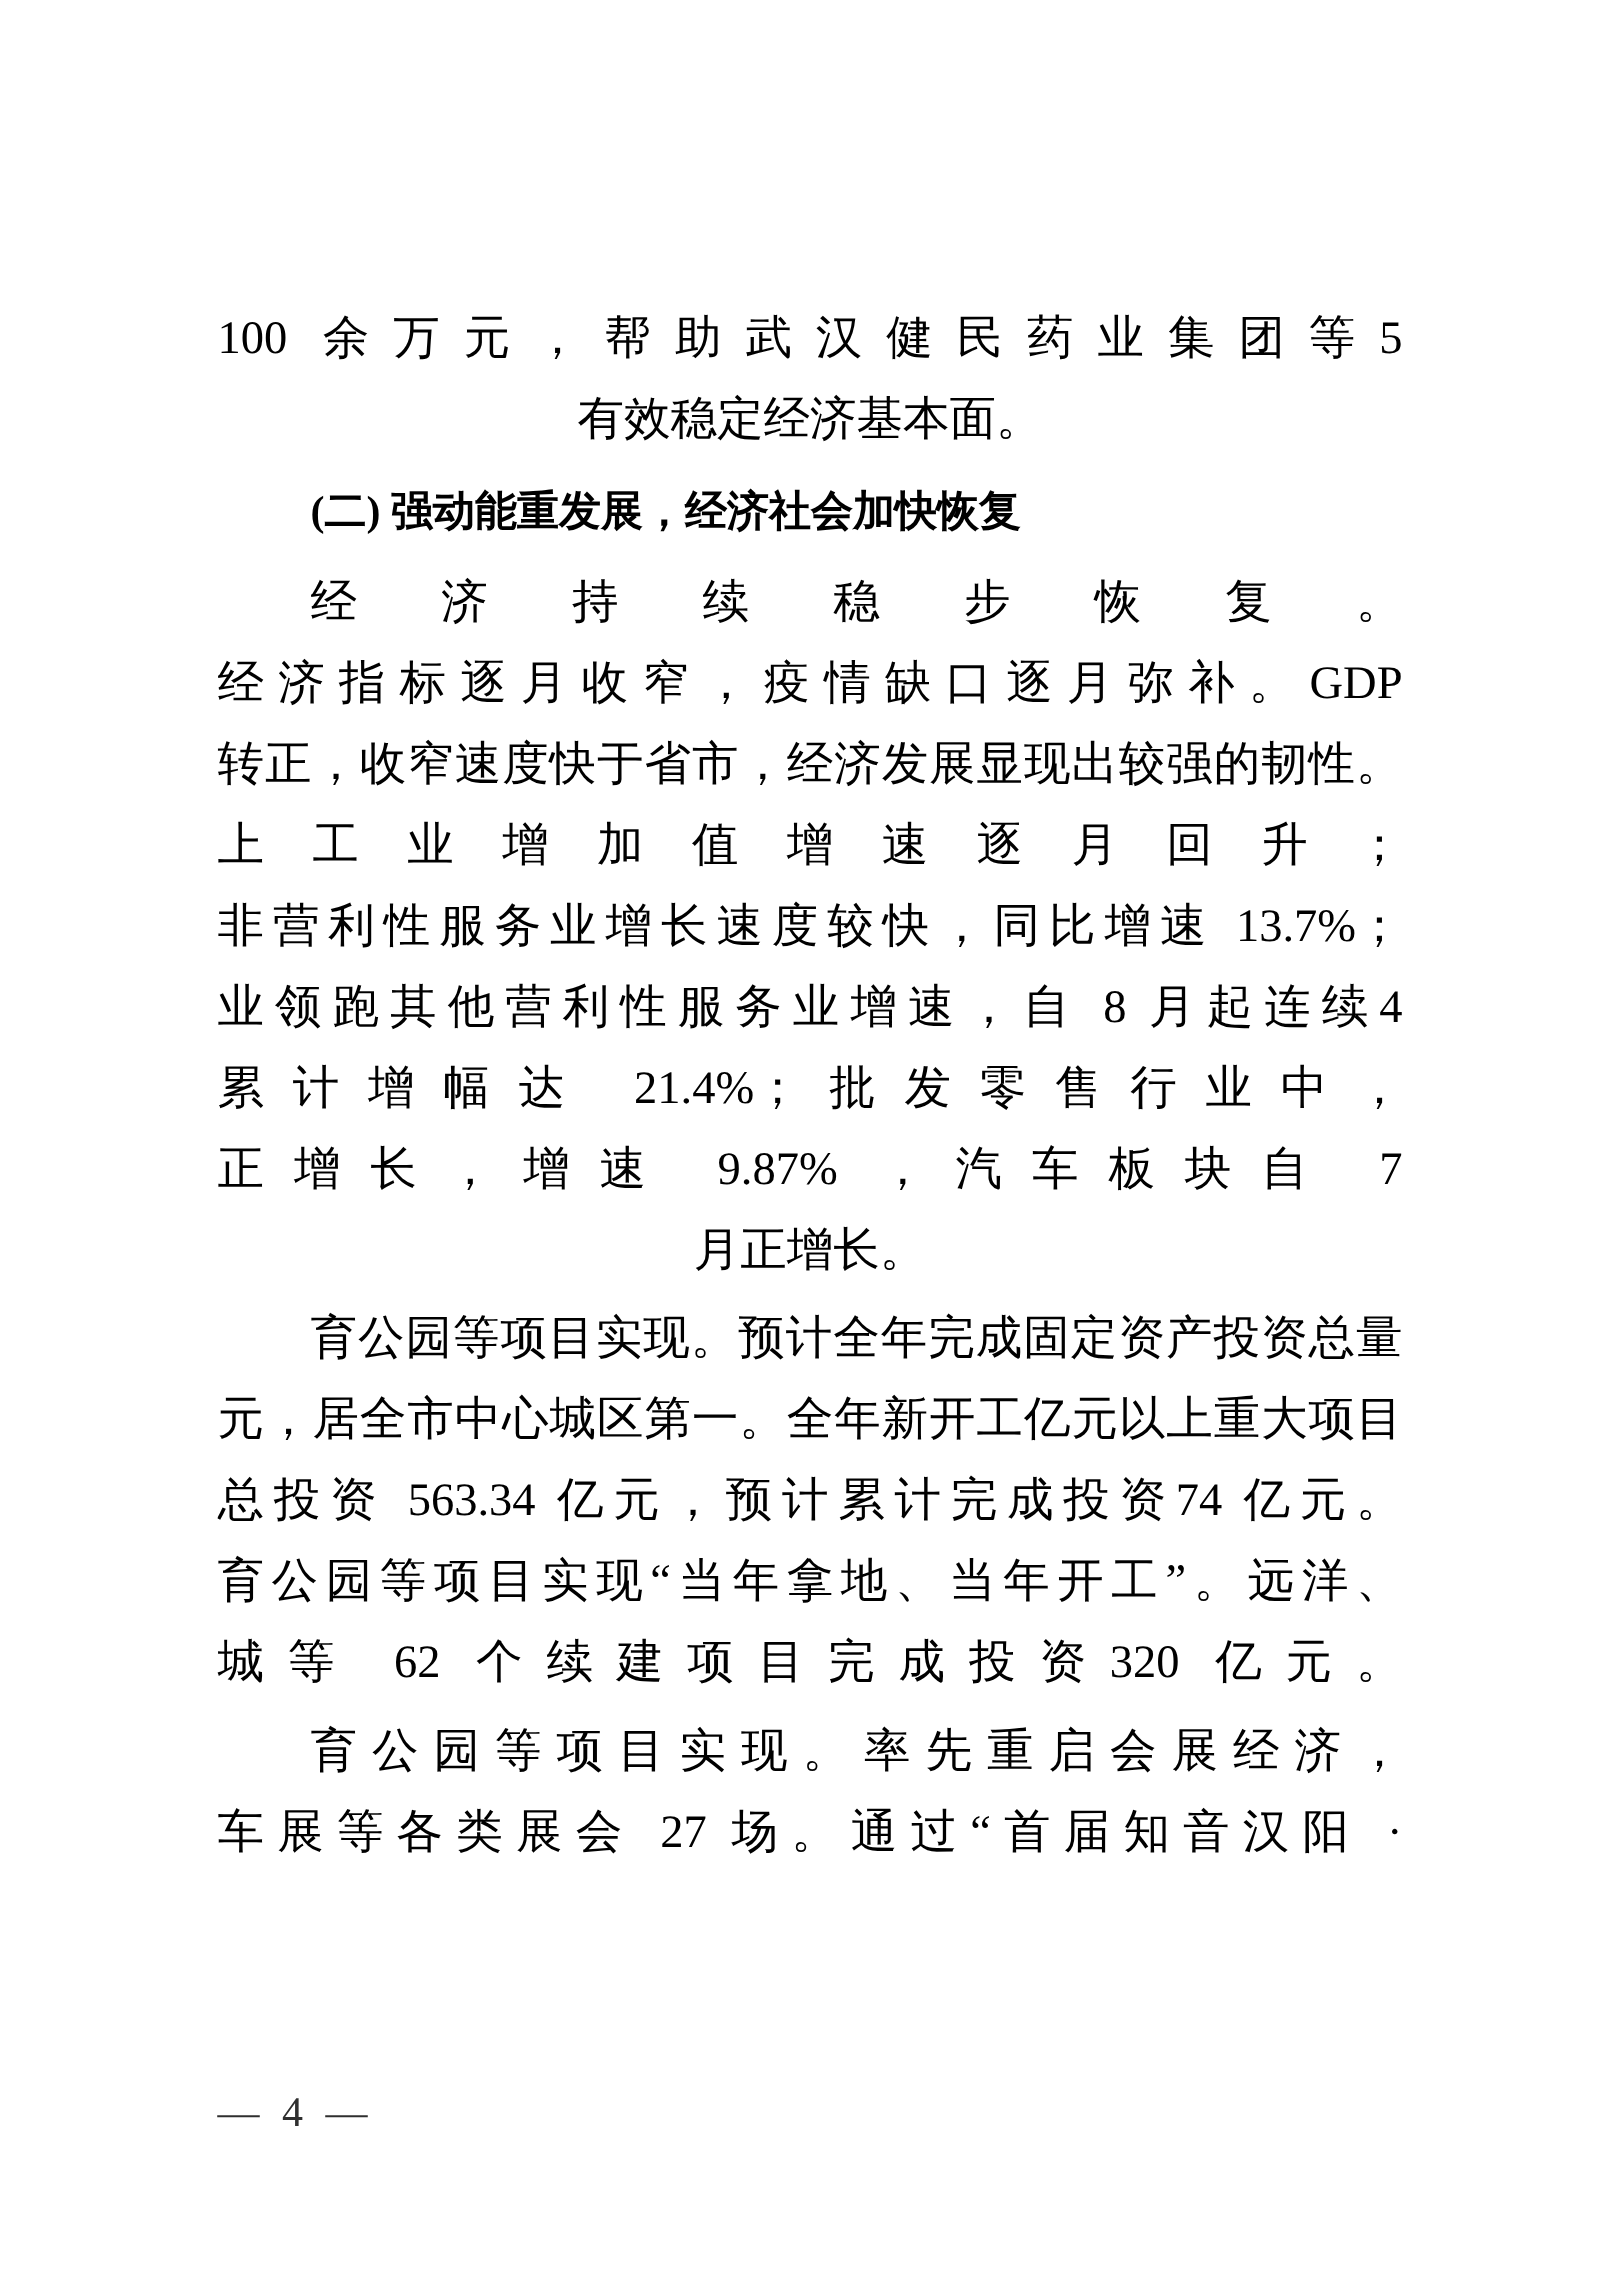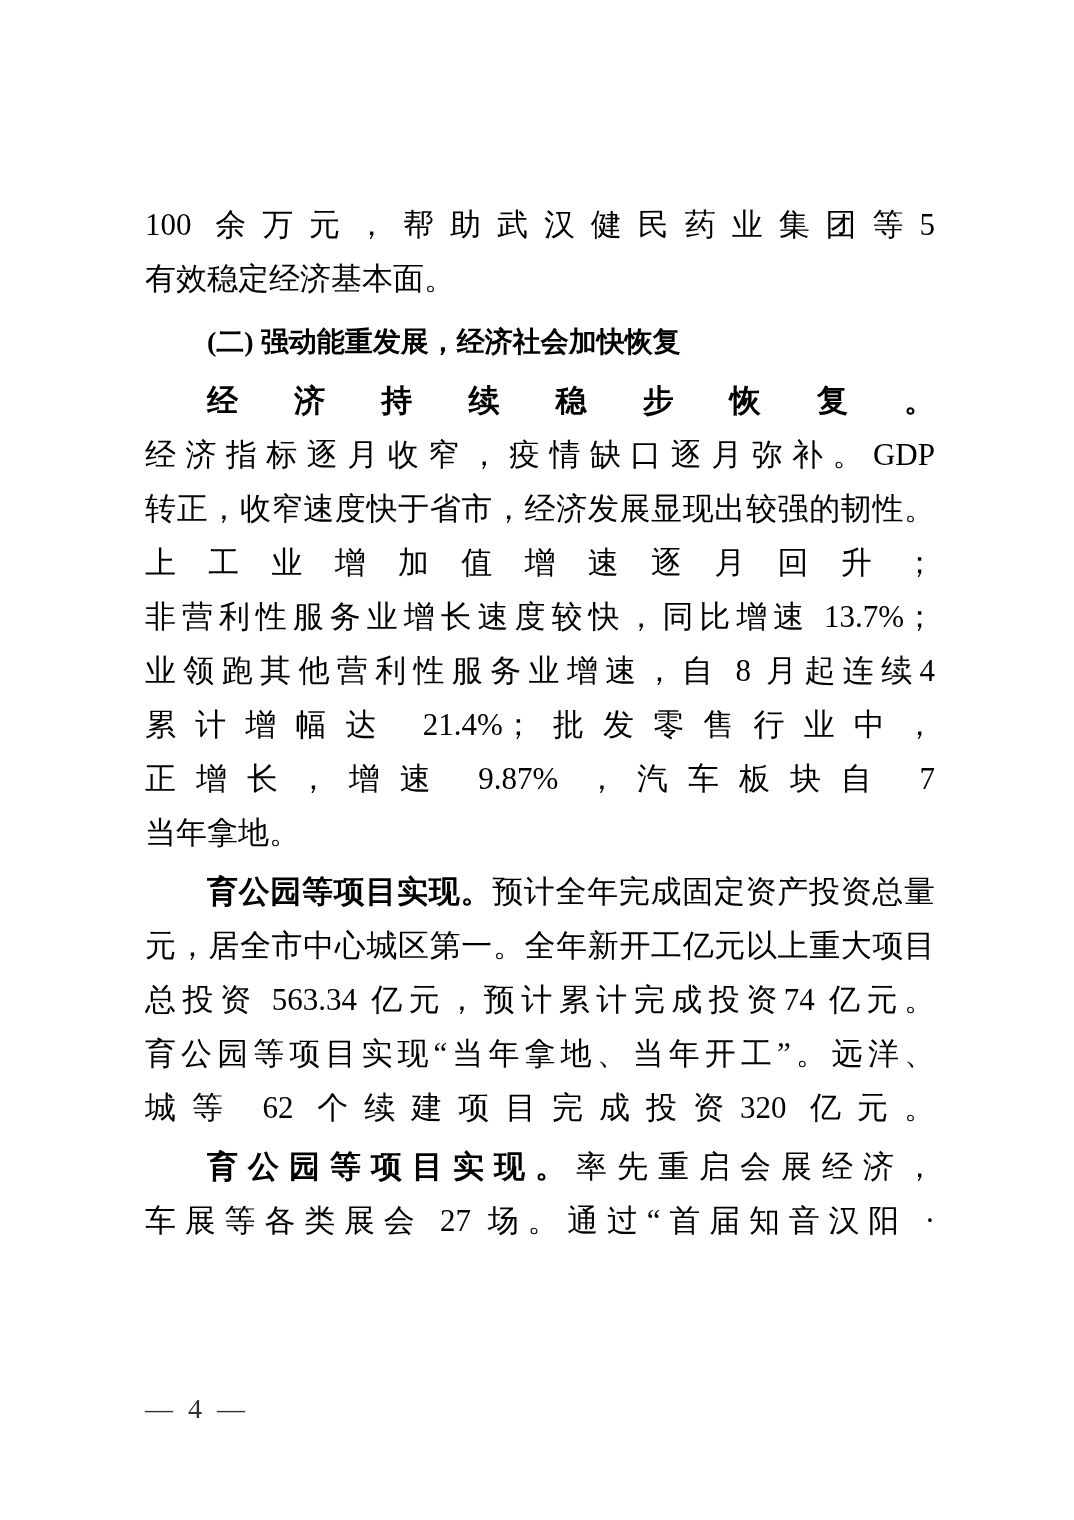--- a/index.html
+++ b/index.html
@@ -20,21 +20,21 @@
     position: absolute;
     left: 145px;
     top: 198px;
     width: 790px;
   }
   .line {
     font-size: 31px;
     line-height: 54px;
     height: 54px;
     overflow: hidden;
-    text-align: left;
+    text-align: center;
     word-break: keep-all;
     white-space: nowrap;
   }
   .fill {
     white-space: normal;
     text-align: justify;
     text-align-last: justify;
   }
   .indent {
     padding-left: 62px;
@@ -49,21 +49,21 @@
     margin: 9px 0 5px 0;
     padding-left: 62px;
     font-size: 28px;
     line-height: 54px;
     height: 54px;
     font-weight: bold;
     overflow: hidden;
     white-space: nowrap;
   }
   .lead {
-    font-weight: bold;
+    font-weight: normal;
   }
   .footer {
     position: absolute;
     left: 145px;
     top: 1392px;
     font-size: 28px;
     line-height: 34px;
     color: #2f2f2f;
     letter-spacing: 4px;
   }
@@ -83,21 +83,21 @@
 
     <div class="para">
       <div class="line fill indent"><span class="lead">经济持续稳步恢复。</span></div>
       <div class="line fill">经济指标逐月收窄，疫情缺口逐月弥补。GDP 三季度单季强势</div>
       <div class="line fill">转正，收窄速度快于省市，经济发展显现出较强的韧性。规模以</div>
       <div class="line fill">上工业增加值增速逐月回升；金融业主要指标逆势保持正增长；</div>
       <div class="line fill">非营利性服务业增长速度较快，同比增速 13.7%；工程设计类企</div>
       <div class="line fill">业领跑其他营利性服务业增速，自 8 月起连续4 个月保持正增长，</div>
       <div class="line fill">累计增幅达 21.4%；批发零售行业中，中医药流通板块保持稳定</div>
       <div class="line fill">正增长，增速 9.87% ，汽车板块自 7 月份以来连续五个月实现单</div>
-      <div class="line">当年拿地。</div>
+      <div class="line">月正增长。</div>
     </div>
 
     <div class="para">
       <div class="line fill indent"><span class="lead">育公园等项目实现。</span><span>预计全年完成固定资产投资总量 438 亿</span></div>
       <div class="line fill">元，居全市中心城区第一。全年新开工亿元以上重大项目 31 个、</div>
       <div class="line fill">总投资 563.34 亿元，预计累计完成投资74 亿元。 四新方岛、体</div>
       <div class="line fill">育公园等项目实现“当年拿地、当年开工”。远洋、九州通健康</div>
       <div class="line fill">城等 62 个续建项目完成投资320 亿元。抢抓中央支持湖北一揽</div>
     </div>
 

